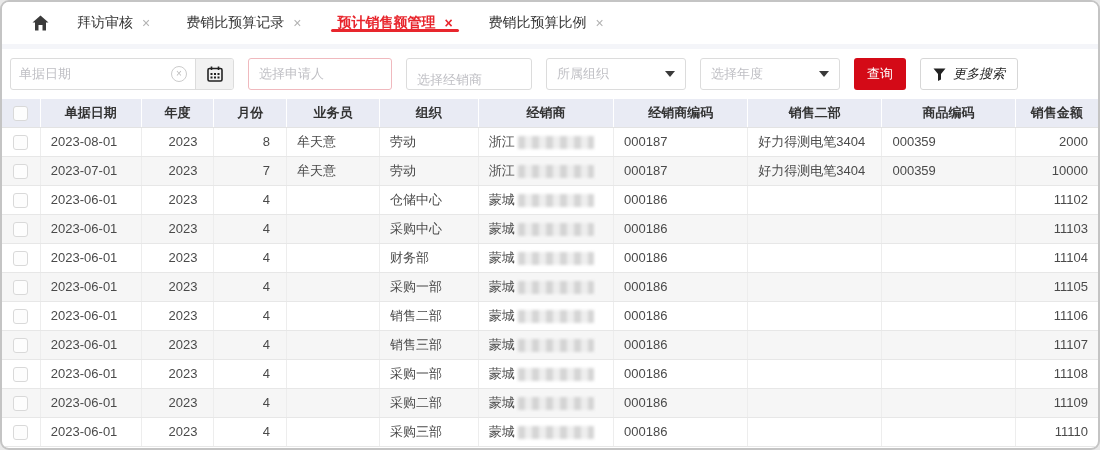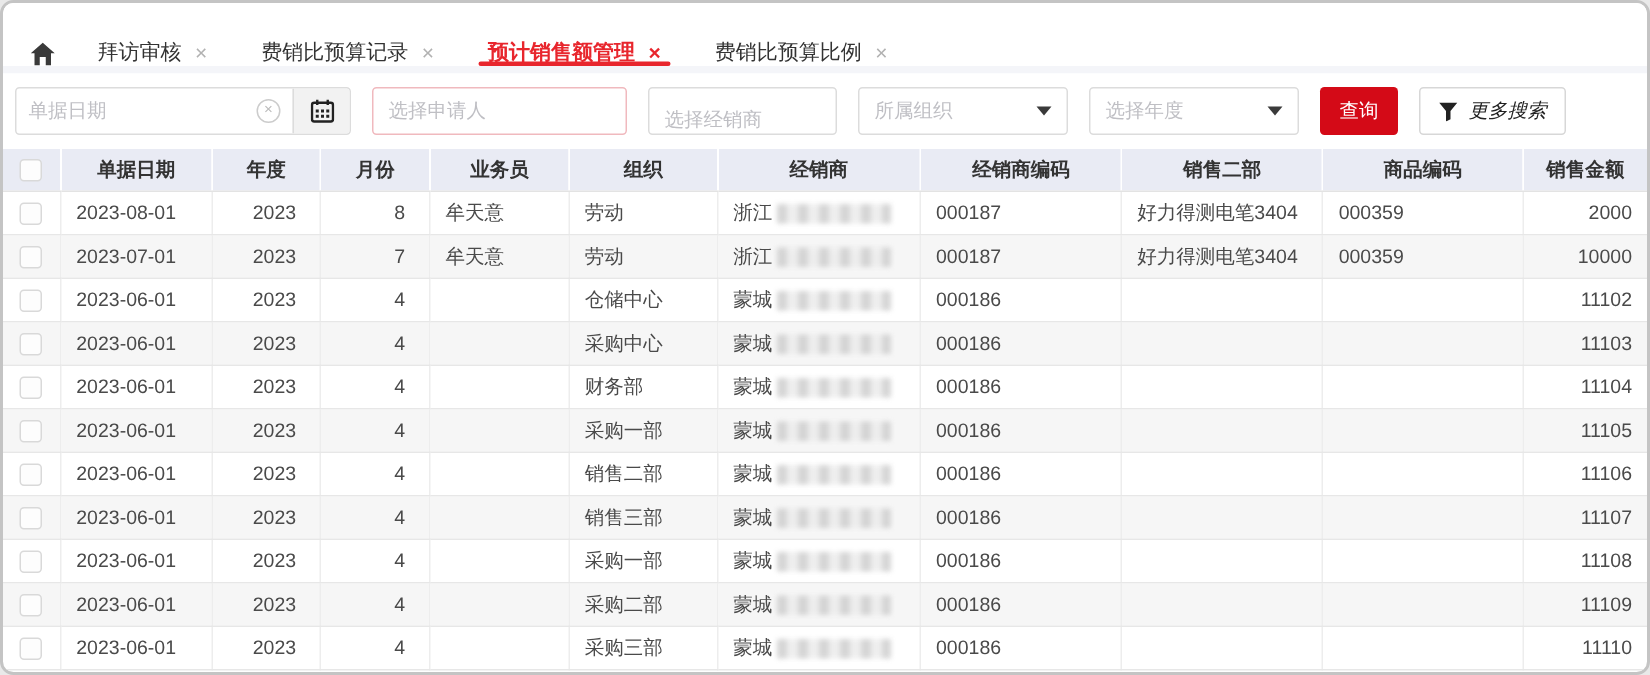--- a/index.html
+++ b/index.html
@@ -1,37 +1,37 @@
 <!DOCTYPE html>
 <html><head>
 <meta charset="utf-8">
 <style>
   * { margin:0; padding:0; box-sizing:border-box; }
   html,body { width:1100px; height:450px; background:#e9e9e9; font-family:"Liberation Sans","DejaVu Sans",sans-serif; }
   .card { width:1100px; height:450px; background:#fff; border:2px solid #c4c4c4; border-radius:9px; overflow:hidden; }
 
   
-  .tabbar { height:42px; display:flex; align-items:flex-end; background:#fff; padding-left:8px; }
+  .tabbar { height:42px; display:flex; align-items:center; background:#fff; padding-left:20px; }
   .home { display:flex; align-items:center; padding:0 10px; cursor:pointer; }
   .tab { position:relative; display:flex; align-items:center; padding:0 18px; font-size:14px; color:#333; cursor:pointer; white-space:nowrap; }
   .tab .close { margin-left:9px; font-size:14px; color:#b2b2b2; line-height:1; }
   .tab.active { color:#e8262d; font-weight:bold; }
   .tab.active .close { color:#e8262d; font-weight:bold; }
   .tab.active::after { content:""; position:absolute; left:12px; right:12px; bottom:0; height:3px; background:#e8262d; border-radius:2px; }
   .gapstrip { height:5px; background:#f4f5f9; }
 
   
   .filterbar { display:flex; align-items:center; padding:9px 8px; gap:14px; background:#fff; }
   .inputwrap { display:flex; align-items:center; height:32px; border:1px solid #dcdcdc; border-radius:3px; background:#fff; overflow:hidden; }
   .dategroup { width:224px; }
   .dategroup .dateinput { flex:1; display:flex; align-items:center; padding:0 8px; height:100%; }
   .ph { color:#bfbfc4; font-size:13px; flex:1; white-space:nowrap; overflow:hidden; }
   .clear-circ { width:16px; height:16px; border:1px solid #ccc; border-radius:50%; color:#bbb; font-size:10px; line-height:14px; text-align:center; flex:none; }
   .calbtn { width:38px; height:100%; border-left:1px solid #dcdcdc; background:#f2f2f2; display:flex; align-items:center; justify-content:center; cursor:pointer; }
-  .txtinput { width:170px; padding:0 10px; }
+  .txtinput { width:144px; padding:0 10px; }
   .txtinput.pink { border-color:#f0b9be; }
   .txtinput.dealer { width:126px;align-items:flex-end; }
   .selectwrap { width:140px; padding:0 10px; display:flex; align-items:center; justify-content:center; cursor:pointer; }
   .caret { width:0; height:0; border-left:5px solid transparent; border-right:5px solid transparent; border-top:6px solid #3a3a3a; flex:none; }
   .btn-search { height:32px; padding:0 13px; background:#d40a17; color:#fff; font-size:13px; border:none; border-radius:3px; cursor:pointer; }
   .btn-more { height:32px; padding:0 12px; background:#fff; color:#222; font-size:13px; border:1px solid #d7d7d7; border-radius:3px; cursor:pointer; display:flex; align-items:center; gap:7px;font-style:italic; }
 
   
   table { width:100%; border-collapse:collapse; table-layout:fixed; font-size:13px; }
   thead th { background:#e9ebf4; color:#333; font-weight:bold; height:28px; text-align:center; border-right:1px solid #fff; border-bottom:1px solid #e3e3e3; overflow:hidden; white-space:nowrap; }

